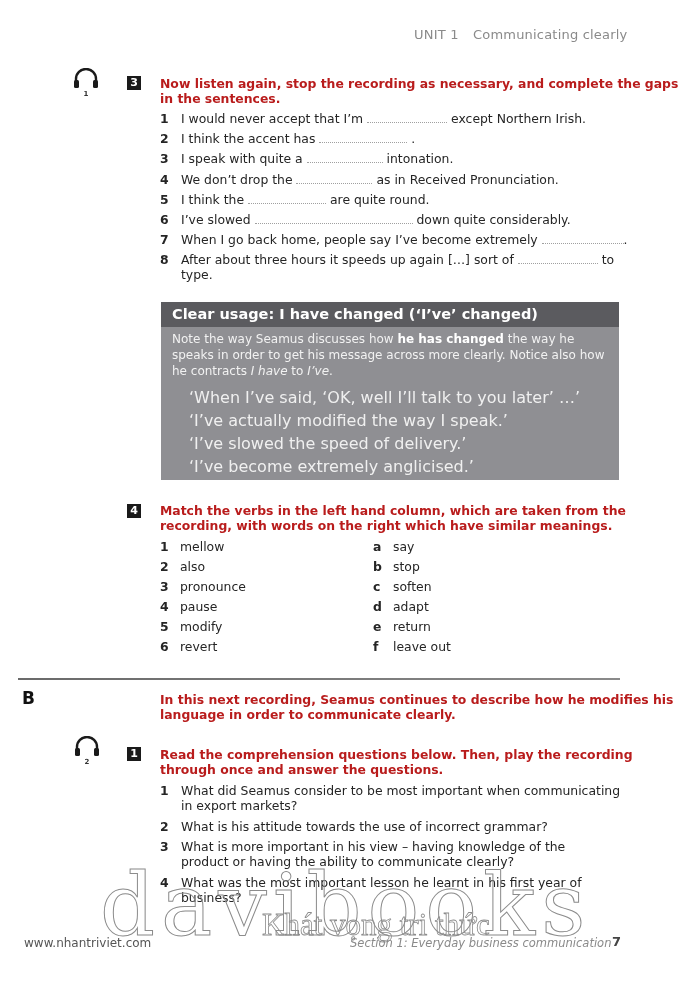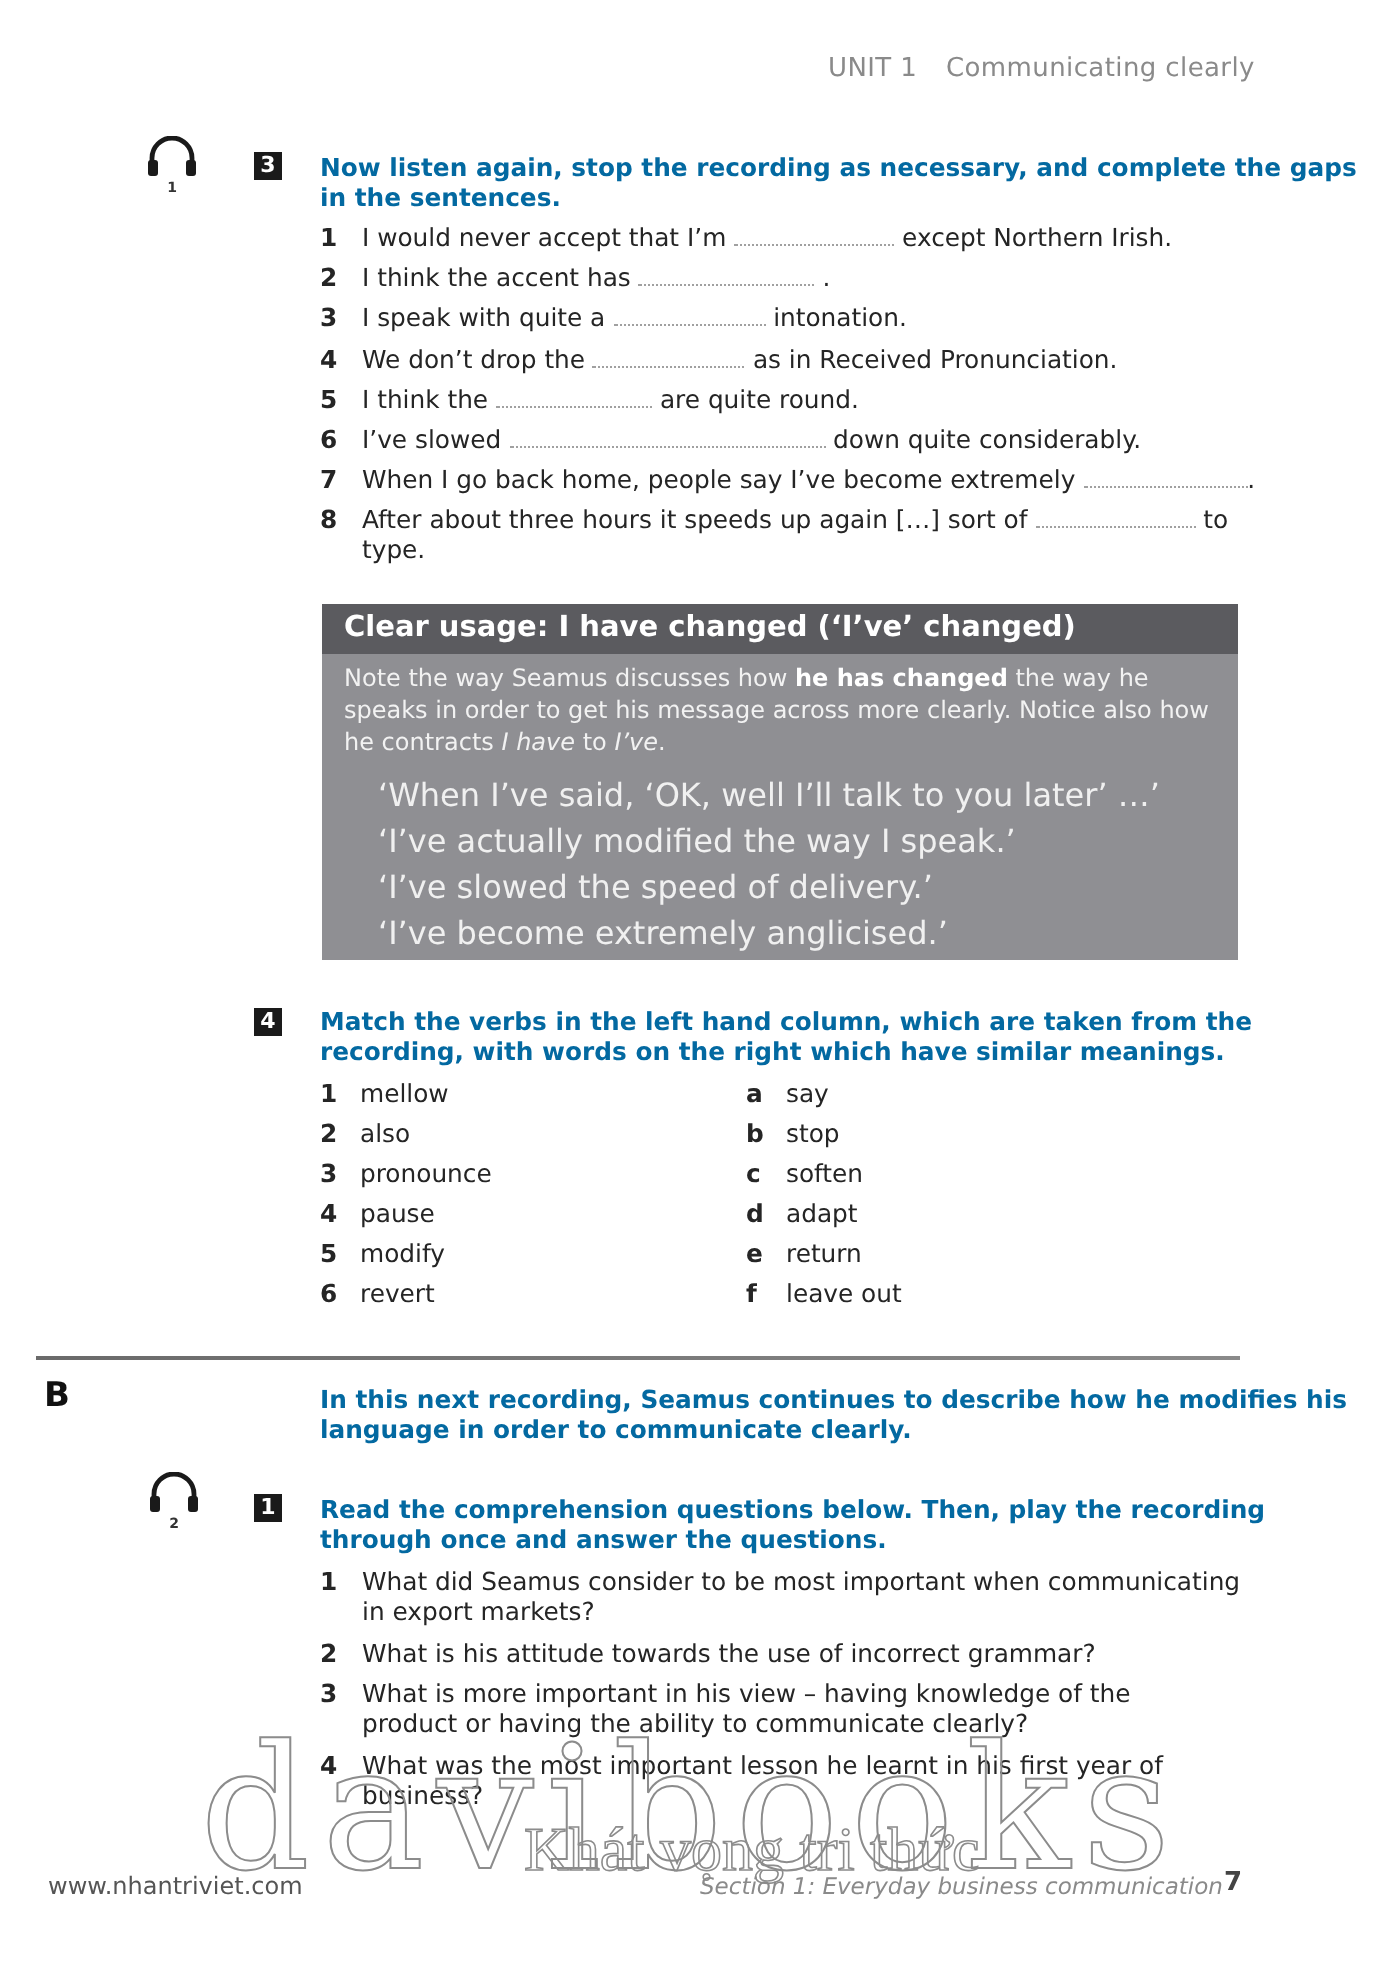--- a/index.html
+++ b/index.html
@@ -10,21 +10,21 @@
   .abs { position: absolute; }
   .header-unit { left: 414px; top: 27px; font-size: 13px; color: #8a8a8a; letter-spacing: 0.2px; white-space: nowrap; }
   .header-unit .u1 { margin-right: 10px; }
 
   .hp { width: 26px; height: 30px; }
   .hp svg { display: block; }
   .hp .num { position: absolute; left: 0; width: 26px; top: 22px; text-align: center; font-size: 7px; font-weight: bold; color: #333; }
 
   .exnum { width: 14px; height: 14px; background: #1a1a1a; color: #fff; font-size: 11px; font-weight: bold; text-align: center; line-height: 14px; }
 
-  .instr { font-weight: bold; font-size: 12.4px; line-height: 15px; color: #0369a1; }
+  .instr { font-weight: bold; font-size: 12.4px; line-height: 15px; color: #b91c1c; }
 
   .item { font-size: 12.4px; line-height: 15px; color: #252525; white-space: nowrap; }
   .item .n { position: absolute; left: 0; font-weight: bold; }
   .item .t { position: absolute; left: 21px; }
   .gap { display: inline-block; border-bottom: 1px dotted #a0a0a0; height: 11px; vertical-align: baseline; }
 
   .usage { left: 161px; top: 302px; width: 458px; height: 178px; background: #8f8f93; }
   .usage-head { position: absolute; left: 0; top: 0; width: 458px; height: 25px; background: #5b5b5f; color: #fff; font-weight: bold; font-size: 14.5px; line-height: 25px; padding-left: 11px; box-sizing: border-box; white-space: nowrap; }
   .usage-body { position: absolute; left: 11px; top: 29px; width: 440px; color: #f2f2f2; font-size: 12px; line-height: 16px; }
   .usage-body b { color: #ffffff; }

